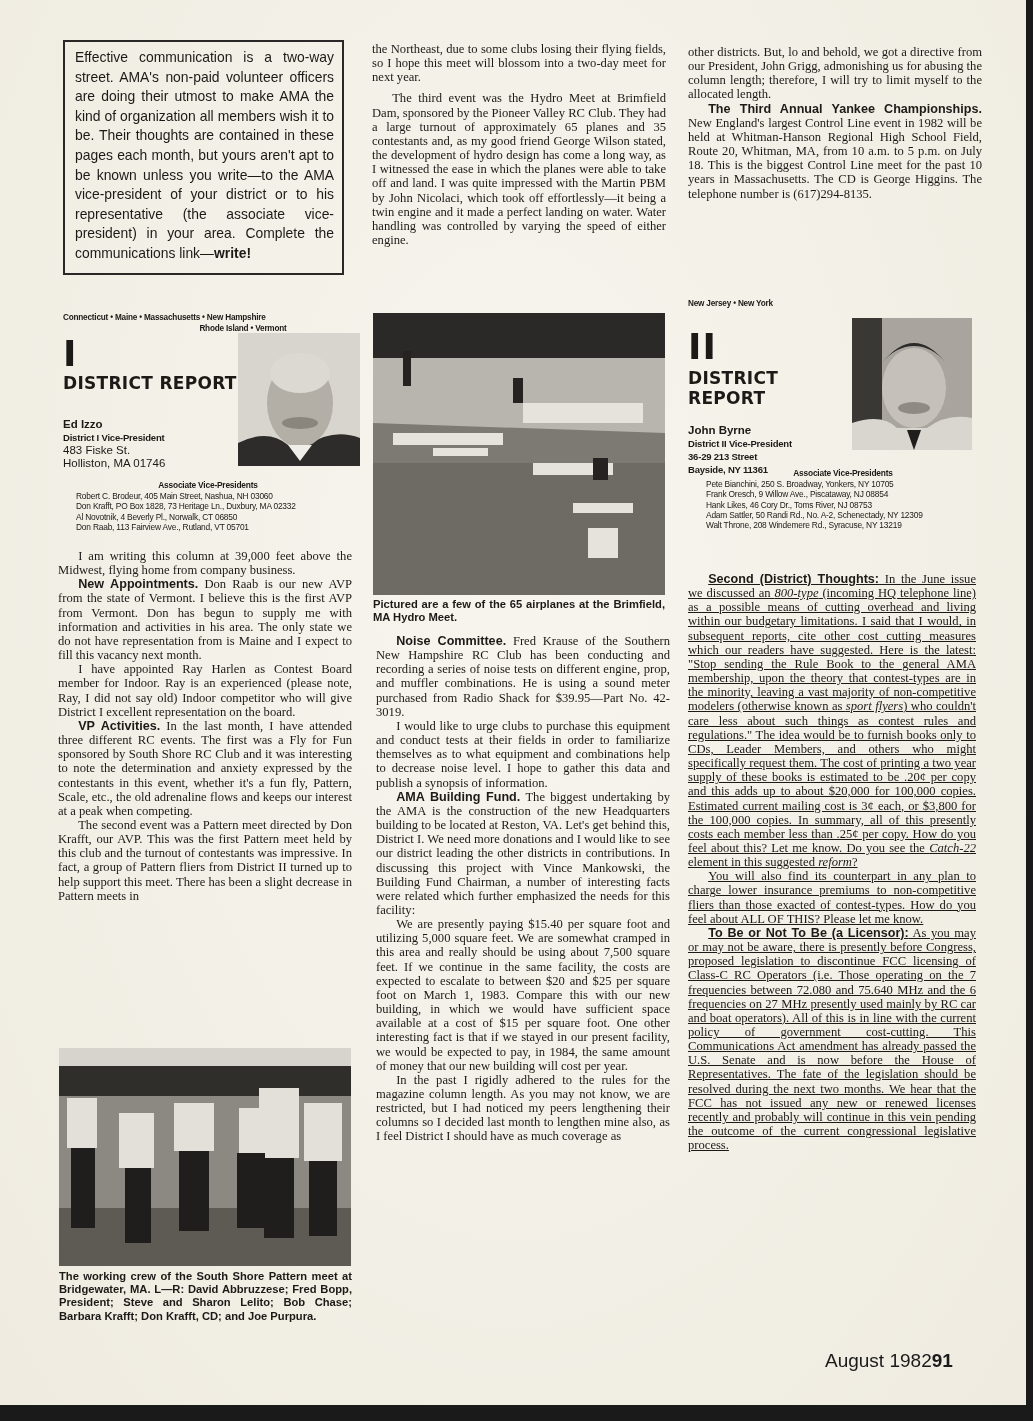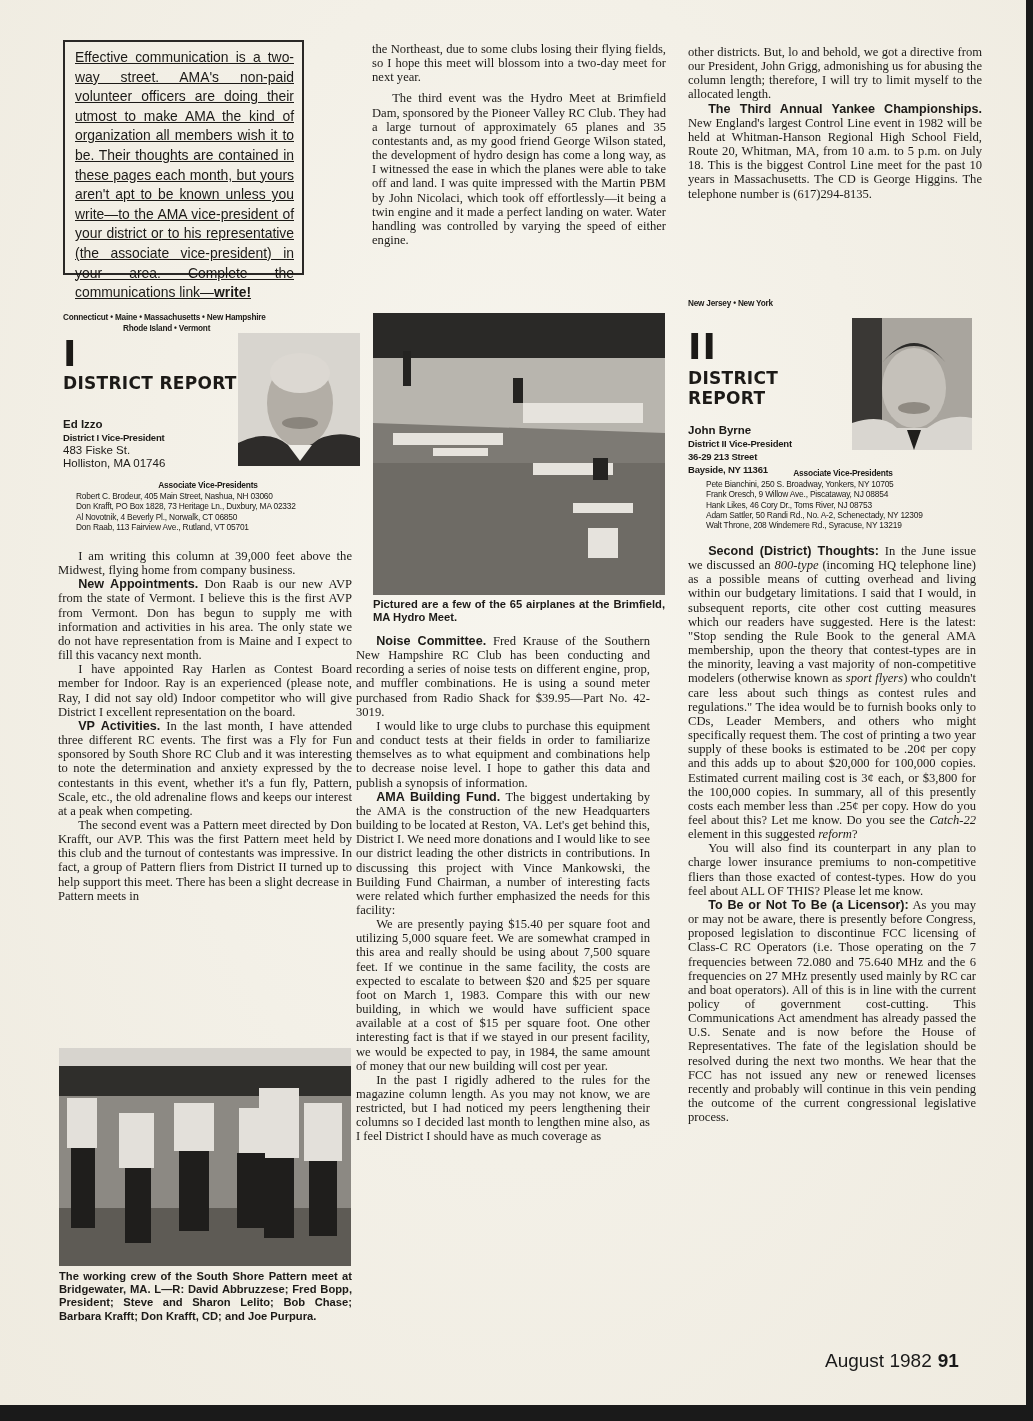--- a/index.html
+++ b/index.html
@@ -14,22 +14,22 @@
     background: #f4f1e8;
     background-image: radial-gradient(ellipse at 50% 40%, #f7f5ee 0%, #efebe0 100%);
   }
   .col { position: absolute; }
   .col p { margin: 0; text-align: justify; font-size: 12.6px; line-height: 14.15px; text-indent: 1.6em; }
   .col p.noindent { text-indent: 0; }
   .run { font-family: "Liberation Sans", sans-serif; font-weight: bold; }
   em { font-style: italic; }
 
   .callout {
-    position: absolute; left: 63px; top: 40px; width: 241px; height: 235px;
-    border: 2px solid #2a2826; padding: 6px 8px 6px 10px; box-sizing: border-box; text-decoration: underline;
+    position: absolute; left: 63px; top: 40px; width: 281px; height: 235px;
+    border: 2px solid #2a2826; padding: 6px 8px 6px 10px; box-sizing: border-box;
   }
   .callout p {
     margin: 0; font-family: "Liberation Sans", sans-serif; font-size: 13.9px; line-height: 19.6px;
     text-align: justify; text-indent: 0;
   }
 
   .states { font-family: "Liberation Sans", sans-serif; font-weight: bold; font-size: 8.2px; line-height: 11px; letter-spacing: -0.2px; }
   .district-numeral { font-family: "DejaVu Sans", sans-serif; font-weight: bold; font-size: 36px; line-height: 32px; letter-spacing: 1px; }
   .district-title { font-family: "DejaVu Sans", sans-serif; font-weight: bold; font-size: 17px; line-height: 20px; letter-spacing: 0.3px; }
   .vp-name { font-family: "Liberation Sans", sans-serif; font-weight: bold; font-size: 11.5px; line-height: 13px; }
@@ -38,35 +38,35 @@
   .avp-head { font-family: "Liberation Sans", sans-serif; font-weight: bold; font-size: 8.4px; line-height: 11px; letter-spacing: -0.2px; text-align: center; }
   .avp-line { font-family: "Liberation Sans", sans-serif; font-size: 8.4px; line-height: 10.3px; letter-spacing: -0.2px; white-space: nowrap; padding-left: 18px; }
 
   .photo { position: absolute; overflow: hidden; background: #6a6660; }
   .caption { font-family: "Liberation Sans", sans-serif; font-weight: bold; font-size: 11.2px; line-height: 13.2px; text-align: justify; }
 
   .footer {
     position: absolute; left: 825px; top: 1350px;
     font-family: "Liberation Sans", sans-serif; font-size: 19px; font-weight: normal; color: #1a1a1a;
   }
-  .footer .pg { font-weight: bold; margin-left: 6px; }
+  .footer .pg { font-weight: bold; }
 </style>
 </head>
 <body>
 
 <div class="page">
 
   <div class="callout">
     <p><span>Effective communication is a two-way street. AMA's non-paid volunteer officers are doing their utmost to make AMA the kind of organization all members wish it to be. Their thoughts are contained in these pages each month, but yours aren't apt to be known unless you write—to the AMA vice-president of your district or to his representative (the associate vice-president) in your area. Complete the communications link—</span><b>write!</b></p>
   </div>
 
   <div class="col" style="left:63px; top:312px; width:300px;">
     <div class="states">
       <div>Connecticut • Maine • Massachusetts • New Hampshire</div>
-      <div style="padding-left:60px;">Rhode Island • Vermont</div>
+      <div style="padding-left:60px;text-align:center;">Rhode Island • Vermont</div>
     </div>
     <div class="district-numeral" style="margin-top:4px;">I</div>
     <div class="district-title" style="margin-top:3px;">DISTRICT REPORT</div>
     <div style="margin-top:25px;">
       <div class="vp-name">Ed Izzo</div>
       <div class="vp-line small">District I Vice-President</div>
       <div class="vp-line">483 Fiske St.</div>
       <div class="vp-line">Holliston, MA 01746</div>
     </div>
   </div>
@@ -145,21 +145,21 @@
       </g>
       <g fill="#242321">
         <rect x="30" y="38" width="8" height="35"></rect>
         <rect x="140" y="65" width="10" height="25"></rect>
         <rect x="220" y="145" width="15" height="22"></rect>
       </g>
     </svg>
   </div>
   <div class="col caption" style="left:373px; top:598px; width:292px;">Pictured are a few of the 65 airplanes at the Brimfield, MA Hydro Meet.</div>
 
-  <div class="col" style="left:356px; top:634px; width:294px;">
+  <div class="col" style="left:376px; top:634px; width:294px;">
     <p><span class="run">Noise Committee.</span><span> Fred Krause of the Southern New Hampshire RC Club has been conducting and recording a series of noise tests on different engine, prop, and muffler combinations. He is using a sound meter purchased from Radio Shack for $39.95—Part No. 42-3019.</span></p>
     <p><span>I would like to urge clubs to purchase this equipment and conduct tests at their fields in order to familiarize themselves as to what equipment and combinations help to decrease noise level. I hope to gather this data and publish a synopsis of information.</span></p>
     <p><span class="run">AMA Building Fund.</span><span> The biggest undertaking by the AMA is the construction of the new Headquarters building to be located at Reston, VA. Let's get behind this, District I. We need more donations and I would like to see our district leading the other districts in contributions. In discussing this project with Vince Mankowski, the Building Fund Chairman, a number of interesting facts were related which further emphasized the needs for this facility:</span></p>
     <p><span>We are presently paying $15.40 per square foot and utilizing 5,000 square feet. We are somewhat cramped in this area and really should be using about 7,500 square feet. If we continue in the same facility, the costs are expected to escalate to between $20 and $25 per square foot on March 1, 1983. Compare this with our new building, in which we would have sufficient space available at a cost of $15 per square foot. One other interesting fact is that if we stayed in our present facility, we would be expected to pay, in 1984, the same amount of money that our new building will cost per year.</span></p>
     <p><span>In the past I rigidly adhered to the rules for the magazine column length. As you may not know, we are restricted, but I had noticed my peers lengthening their columns so I decided last month to lengthen mine also, as I feel District I should have as much coverage as</span></p>
   </div>
 
   <div class="col" style="left:688px; top:45px; width:294px;">
     <p class="noindent"><span>other districts. But, lo and behold, we got a directive from our President, John Grigg, admonishing us for abusing the column length; therefore, I will try to limit myself to the allocated length.</span></p>
     <p><span class="run">The Third Annual Yankee Championships.</span><span> New England's largest Control Line event in 1982 will be held at Whitman-Hanson Regional High School Field, Route 20, Whitman, MA, from 10 a.m. to 5 p.m. on July 18. This is the biggest Control Line meet for the past 10 years in Massachusetts. The CD is George Higgins. The telephone number is (617)294-8135.</span></p>
@@ -191,21 +191,21 @@
 
   <div class="col" style="left:688px; top:468px; width:310px;">
     <div class="avp-head">Associate Vice-Presidents</div>
     <div class="avp-line">Pete Bianchini, 250 S. Broadway, Yonkers, NY 10705</div>
     <div class="avp-line">Frank Oresch, 9 Willow Ave., Piscataway, NJ 08854</div>
     <div class="avp-line">Hank Likes, 46 Cory Dr., Toms River, NJ 08753</div>
     <div class="avp-line">Adam Sattler, 50 Randi Rd., No. A-2, Schenectady, NY 12309</div>
     <div class="avp-line">Walt Throne, 208 Windemere Rd., Syracuse, NY 13219</div>
   </div>
 
-  <div class="col" style="left:688px; top:544px; width:288px;">
+  <div class="col" style="left:688px; top:572px; width:288px;text-decoration:underline;">
     <p><span class="run">Second (District) Thoughts:</span><span> In the June issue we discussed an </span><em>800-type</em><span> (incoming HQ telephone line) as a possible means of cutting overhead and living within our budgetary limitations. I said that I would, in subsequent reports, cite other cost cutting measures which our readers have suggested. Here is the latest: "Stop sending the Rule Book to the general AMA membership, upon the theory that contest-types are in the minority, leaving a vast majority of non-competitive modelers (otherwise known as </span><em>sport flyers</em><span>) who couldn't care less about such things as contest rules and regulations." The idea would be to furnish books only to CDs, Leader Members, and others who might specifically request them. The cost of printing a two year supply of these books is estimated to be .20¢ per copy and this adds up to about $20,000 for 100,000 copies. Estimated current mailing cost is 3¢ each, or $3,800 for the 100,000 copies. In summary, all of this presently costs each member less than .25¢ per copy. How do you feel about this? Let me know. Do you see the </span><em>Catch-22</em><span> element in this suggested </span><em>reform</em><span>?</span></p>
     <p><span>You will also find its counterpart in any plan to charge lower insurance premiums to non-competitive fliers than those exacted of contest-types. How do you feel about ALL OF THIS? Please let me know.</span></p>
     <p><span class="run">To Be or Not To Be (a Licensor):</span><span> As you may or may not be aware, there is presently before Congress, proposed legislation to discontinue FCC licensing of Class-C RC Operators (i.e. Those operating on the 7 frequencies between 72.080 and 75.640 MHz and the 6 frequencies on 27 MHz presently used mainly by RC car and boat operators). All of this is in line with the current policy of government cost-cutting. This Communications Act amendment has already passed the U.S. Senate and is now before the House of Representatives. The fate of the legislation should be resolved during the next two months. We hear that the FCC has not issued any new or renewed licenses recently and probably will continue in this vein pending the outcome of the current congressional legislative process.</span></p>
   </div>
 
   <div class="footer">
     <span>August 1982</span><span class="pg">91</span>
   </div>
 </div>
 

